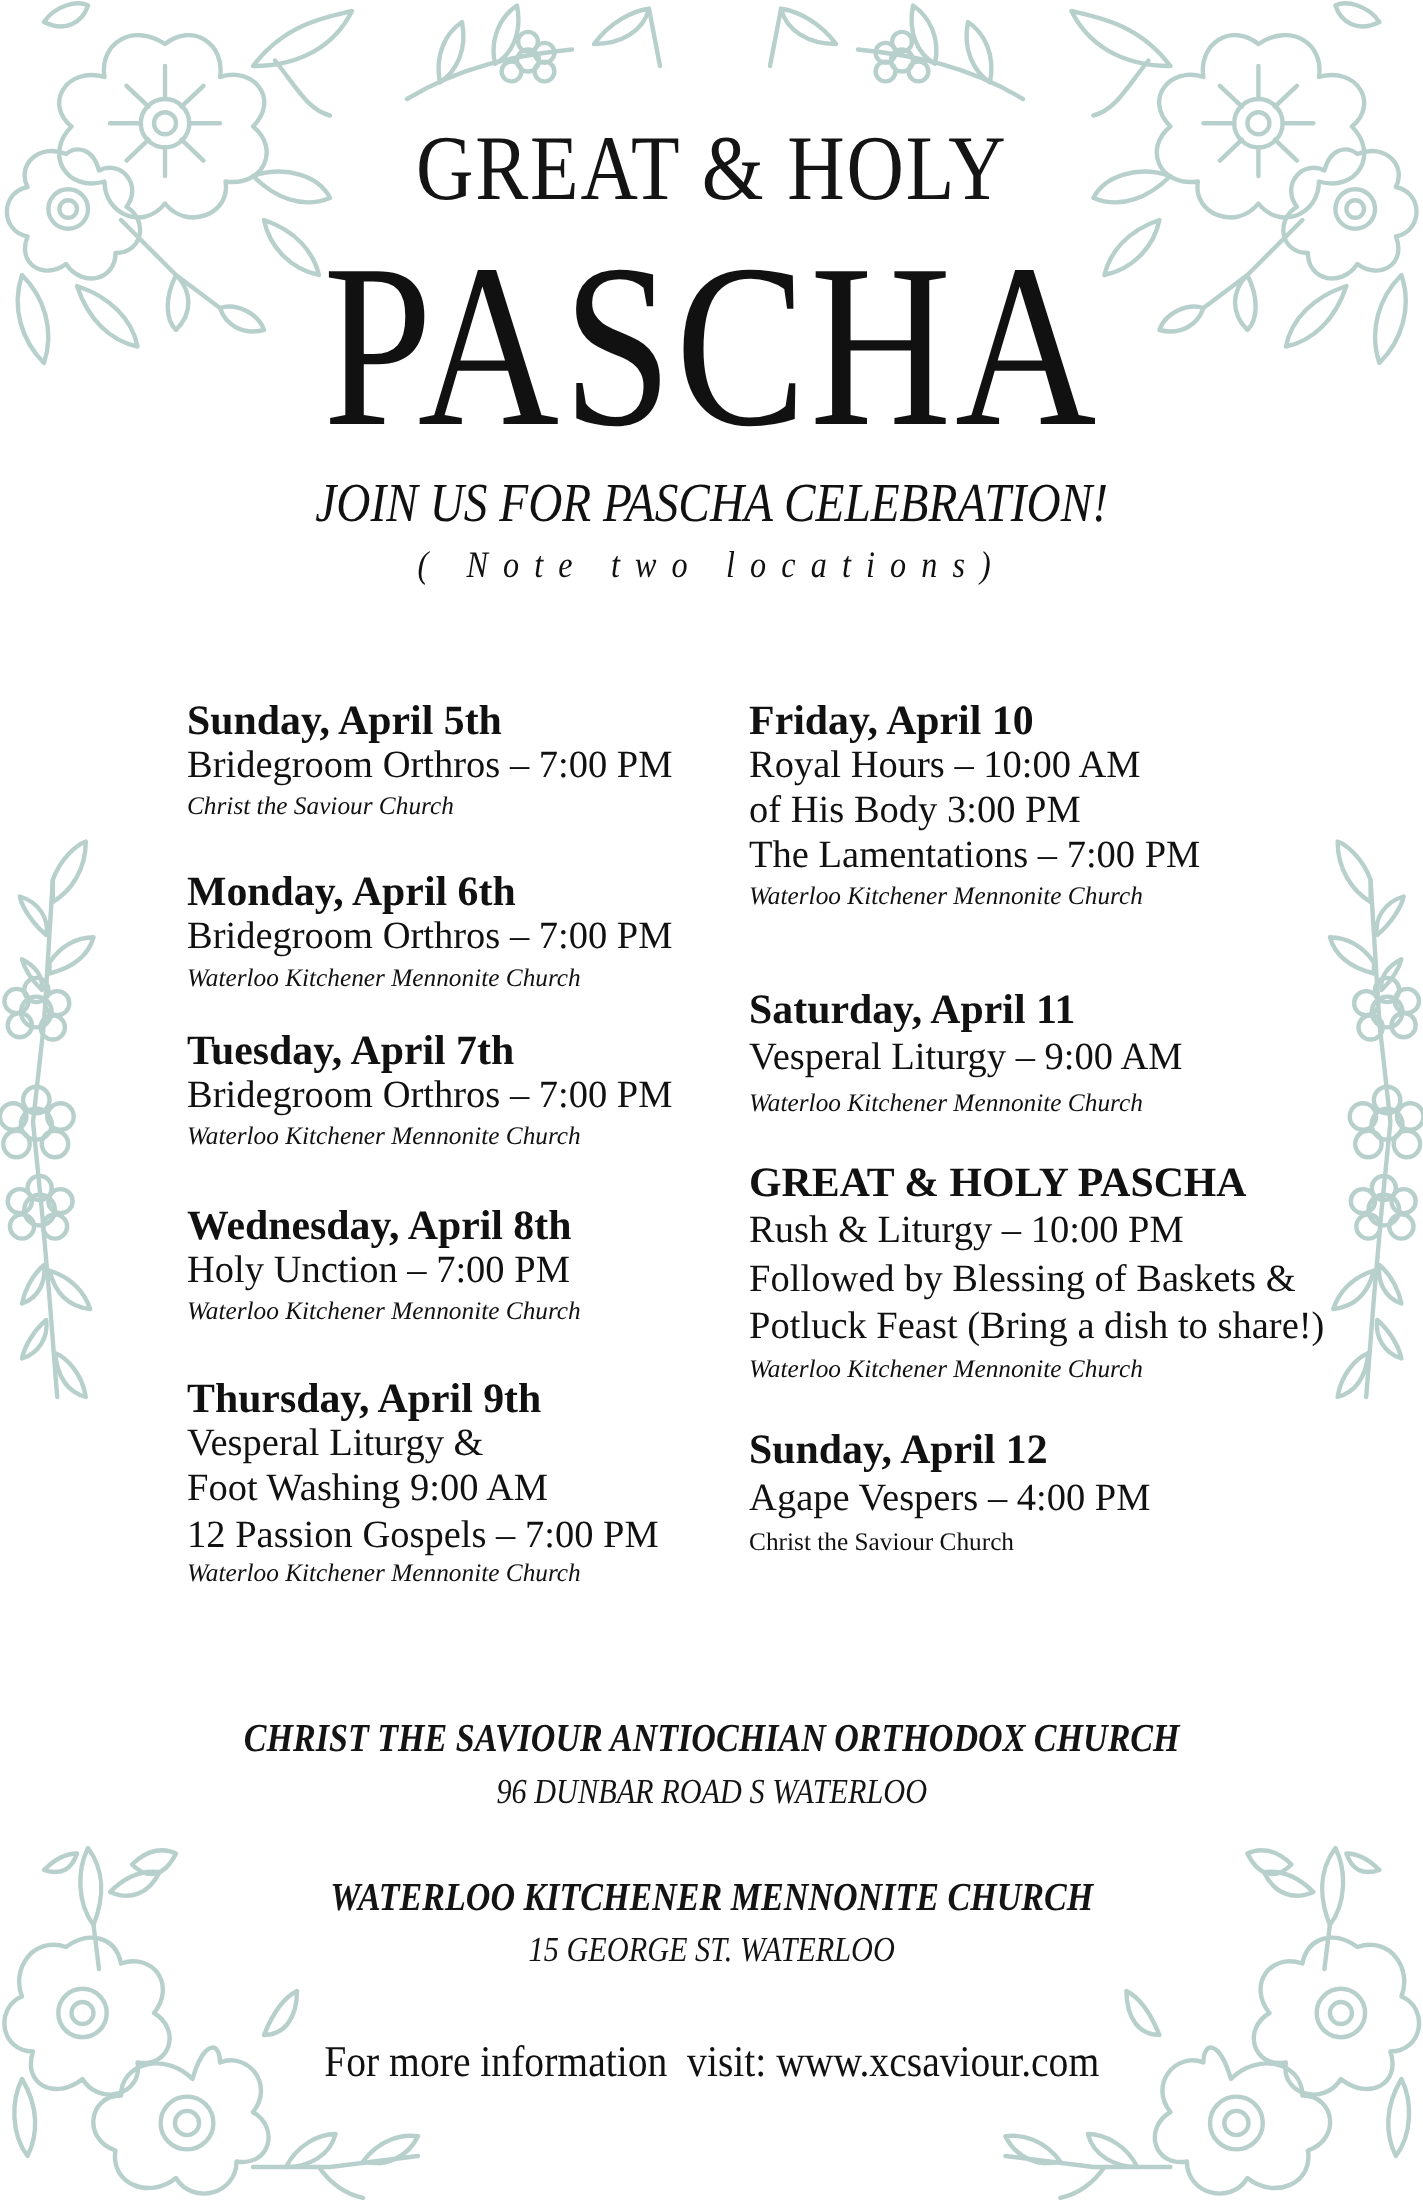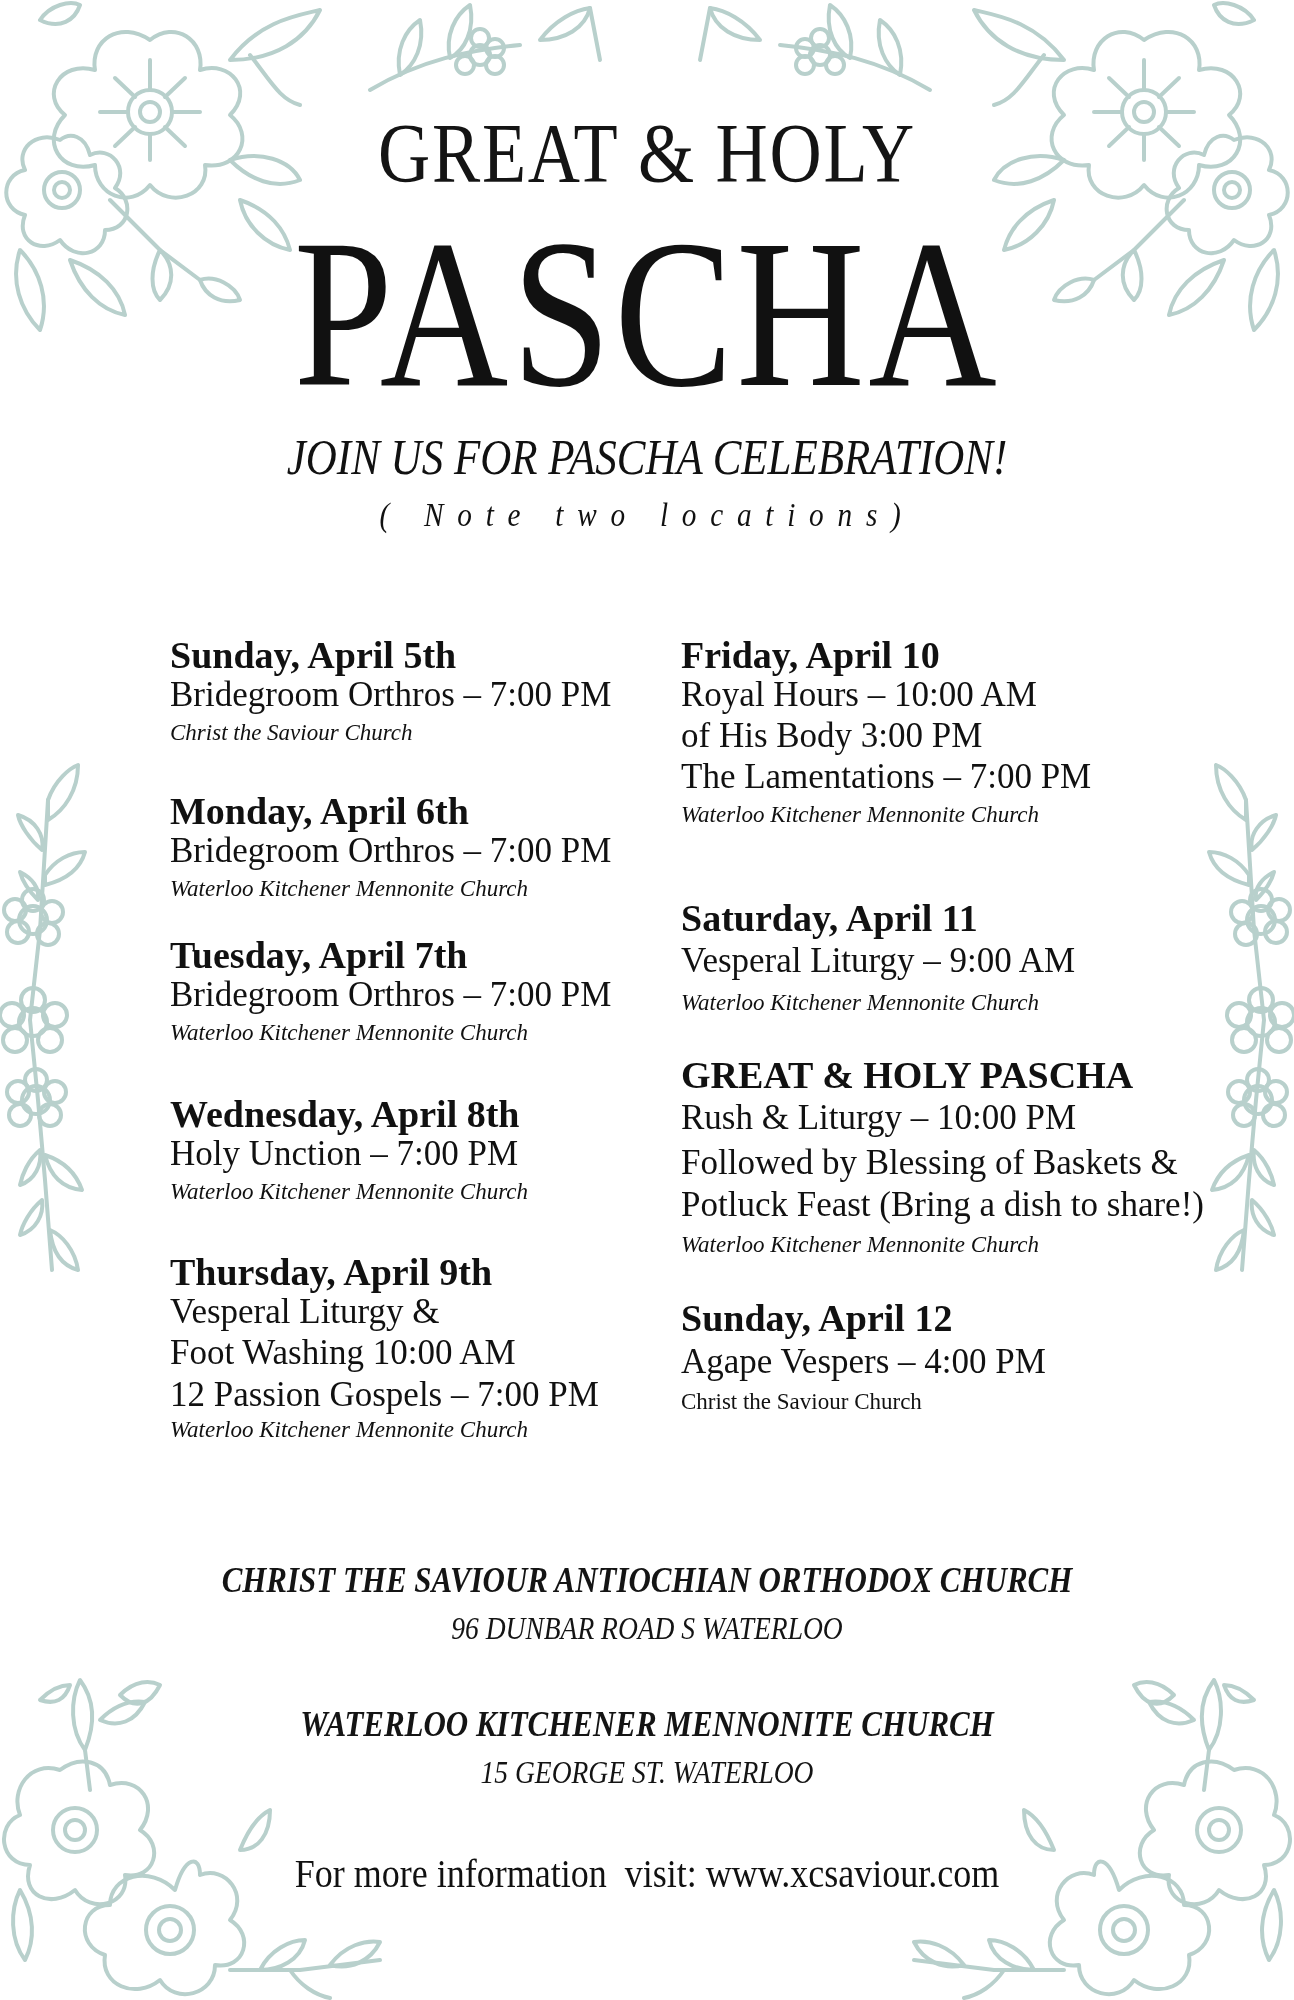--- a/index.html
+++ b/index.html
@@ -253,21 +253,21 @@
     <div class="loc">Waterloo Kitchener Mennonite Church</div>
   </div>
   <div class="day" style="top:459px;">
     <div class="day-heading">Wednesday, April 8th</div>
     <div class="svc">Holy Unction – 7:00 PM</div>
     <div class="loc">Waterloo Kitchener Mennonite Church</div>
   </div>
   <div class="day" style="top:617px;">
     <div class="day-heading">Thursday, April 9th</div>
     <div class="svc">Vesperal Liturgy &amp;</div>
-    <div class="svc">Foot Washing 10:00 AM</div>
+    <div class="svc">Foot Washing 9:00 AM</div>
     <div class="svc" style="line-height:43px;">12 Passion Gospels – 7:00 PM</div>
     <div class="loc" style="line-height:28px;">Waterloo Kitchener Mennonite Church</div>
   </div>
 </div>
 
 <div class="col right">
   <div class="day" style="top:0px;">
     <div class="day-heading">Friday, April 10</div>
     <div class="svc">Royal Hours – 10:00 AM</div>
     <div class="svc">of His Body 3:00 PM</div>

